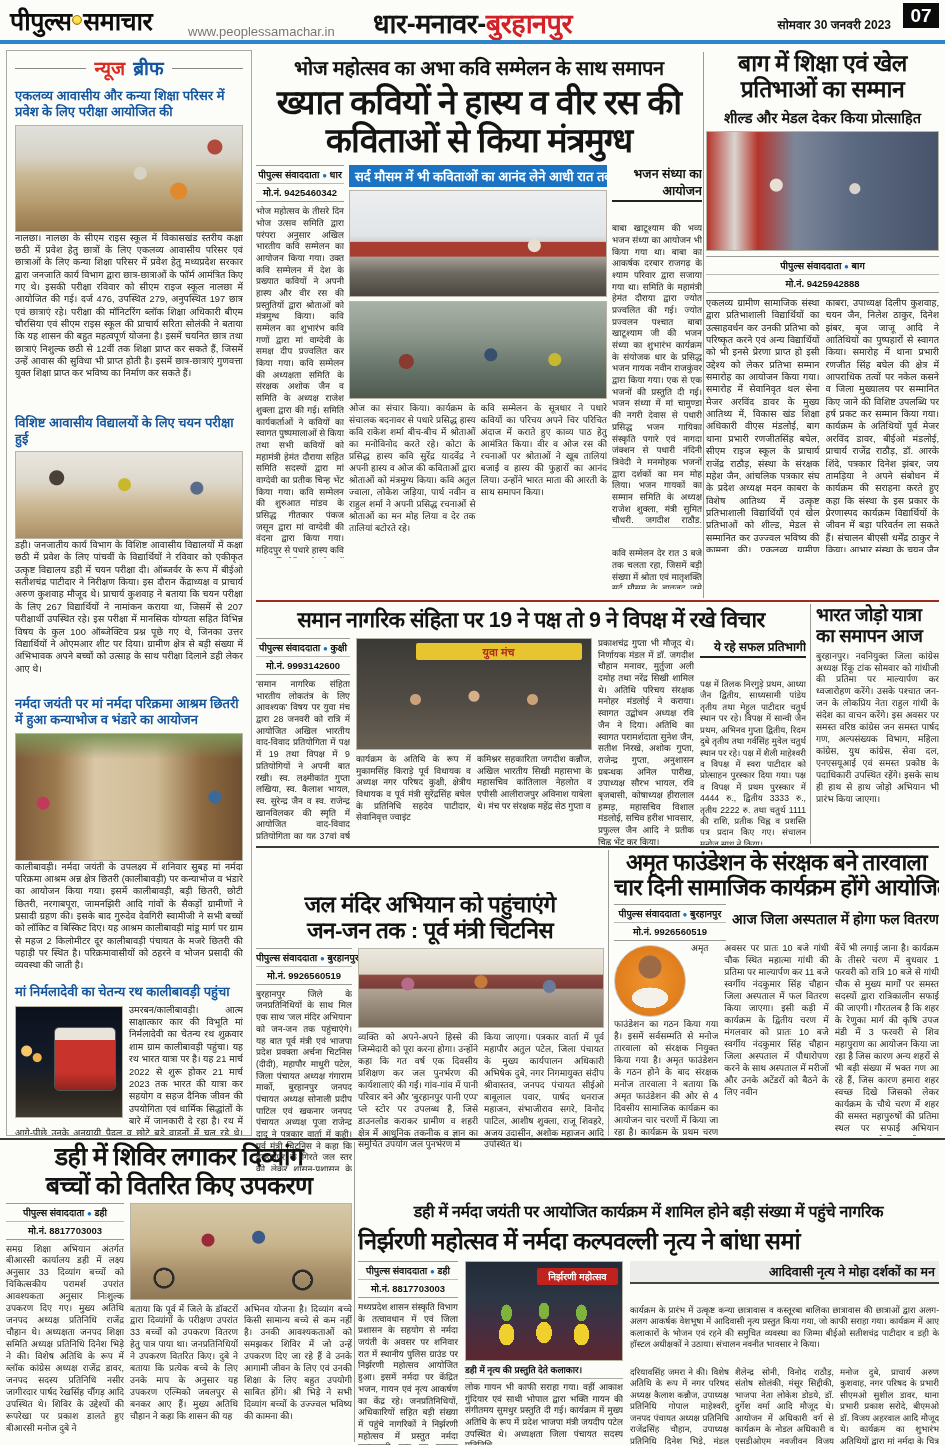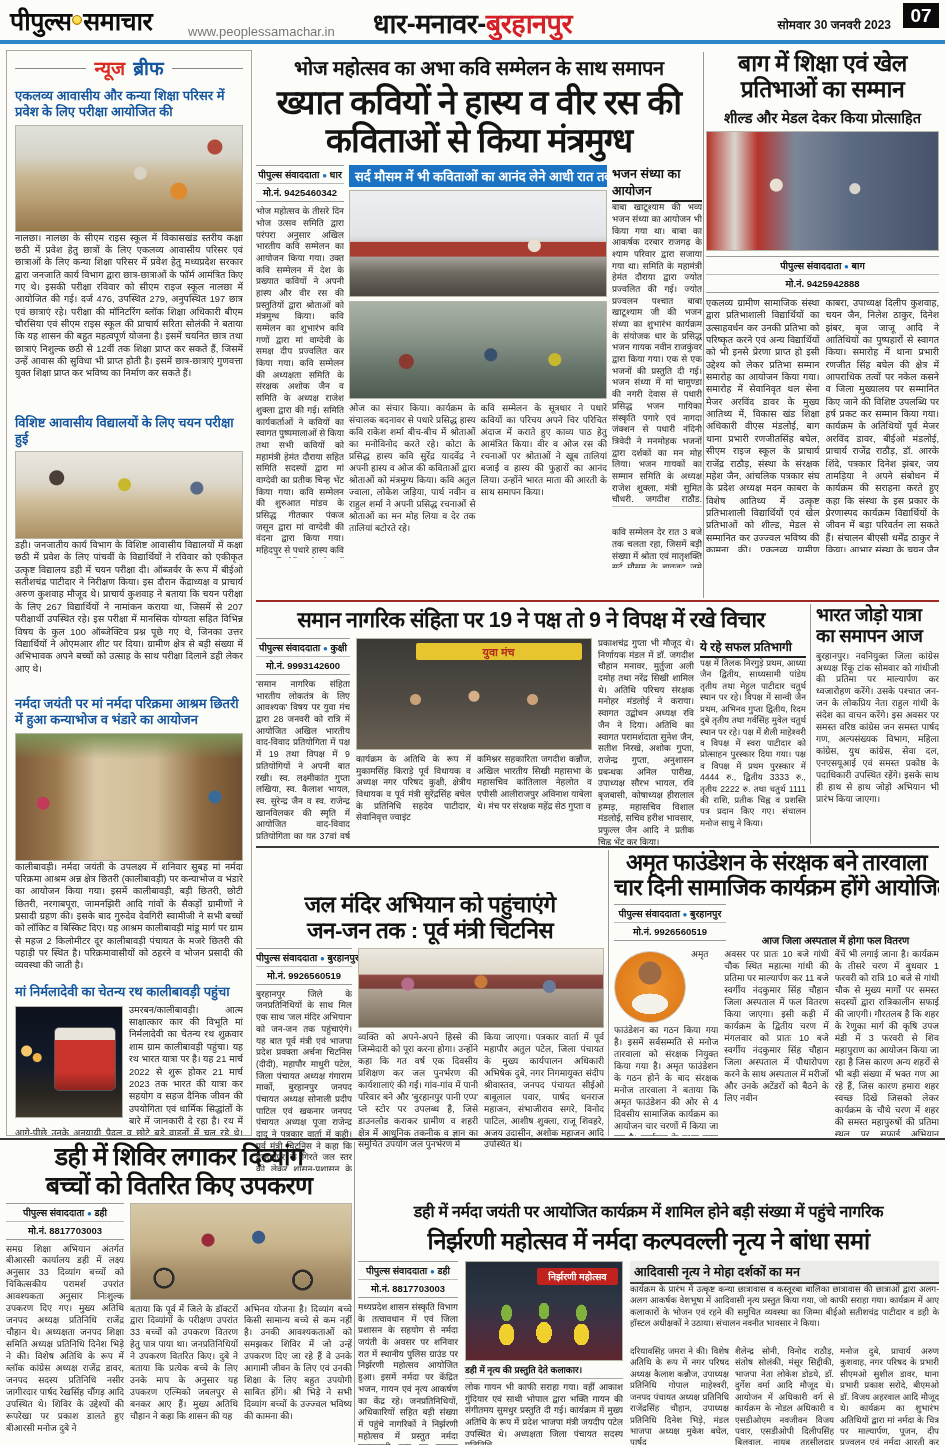--- a/index.html
+++ b/index.html
@@ -17,21 +17,21 @@
   .dateline { position:absolute; right:54px; top:16px; font-size:12px; font-weight:700; }
   .pagebox { position:absolute; right:6px; top:3px; width:36px; height:25px; background:#0b0b0b; color:#fff; font-size:19px; font-weight:700; display:flex; align-items:center; justify-content:center; }
   .bluebar { position:absolute; top:40px; left:0; width:945px; height:4px; background:#2e86c8; }
 
   
   .sec { position:absolute; overflow:hidden; }
   .body-txt { font-size:9.3px; line-height:1.33; text-align:justify; color:#1c1c1c; overflow:hidden; }
   .cols { display:flex; gap:6px; }
   .cols > * { flex:1; }
   .capbar { background:#1a74c3; color:#fff; font-weight:700; font-size:13px; padding:2px 6px; white-space:nowrap; overflow:hidden; }
-  .subbox-title { font-size:12.5px; font-weight:700; border-bottom:2px solid #222; padding-bottom:1px; margin-bottom:0; }
+  .subbox-title { font-size:12.5px; font-weight:700; border-bottom:2px solid #222; padding-bottom:1px; margin-bottom:21px;text-align:right; }
   .byline-block { border-top:1px solid #999; border-bottom:1px solid #999; padding:2px 0; margin-bottom:4px; text-align:center; }
   .byline-name { font-size:9.5px; font-weight:700; white-space:nowrap; }
   .byline-name .dot { color:#1a74c3; font-size:8px; }
   .byline-phone { font-size:9.5px; font-weight:700; border-top:1px solid #bbb; margin-top:2px; padding-top:2px; white-space:nowrap; }
   .ph { width:100%; border:1px solid #b9b4a8; }
   .vline { position:absolute; width:1px; background:#9a9a94; }
   .hline { position:absolute; height:2px; background:#3a3a36; }
 
   
   #news-brief { left:6px; top:50px; width:246px; height:1086px; border:1px solid #a9a9a1; padding:4px 8px; }
@@ -124,21 +124,21 @@
     radial-gradient(circle at 78% 48%, #6a7a9a 0 6px, rgba(0,0,0,0) 7px),
     linear-gradient(180deg,#ece8df 0%,#ded7c8 32%,#8e4a42 34%,#7a3e38 50%,#b0a396 52%,#938676 78%,#7a6d5c 100%); }
   .jal-c1 .body-txt { height:182px; font-size:8.8px; }
   .jal-right .cols .body-txt { height:142px; font-size:9px; }
 
   
   #amrit { left:614px; top:850px; width:325px; height:286px; }
   .am-headline { font-size:22.5px; font-weight:800; text-align:center; line-height:1.12; letter-spacing:-0.7px; white-space:nowrap; }
   .am-subrow { display:flex; gap:6px; align-items:flex-start; margin:4px 0 2px; }
   .am-subrow .byline-block { width:112px; margin-bottom:0; }
-  .am-subhead { flex:1; font-size:10px; font-weight:700; text-align:center; padding-top:5px;margin-top:24px; }
+  .am-subhead { flex:1; font-size:14px; font-weight:700; text-align:center; padding-top:5px; }
   #amrit .cols .body-txt { height:196px; font-size:9px; }
   .portrait { width:72px; height:72px; border-radius:50%; float:left; margin:2px 5px 2px 0; border:1px solid #ccc; background:
     radial-gradient(circle at 50% 30%, #9c6b46 0 11px, rgba(0,0,0,0) 12px),
     radial-gradient(ellipse 30px 17px at 50% 74%, #f3f1ea 0 60%, rgba(0,0,0,0) 61%),
     radial-gradient(circle, #f0952f 0%, #e07d1c 70%, #c96a12 100%); }
 
   
   #dahi-camp { left:6px; top:1142px; width:346px; height:300px; }
   .dahi-headline { font-size:25px; font-weight:800; line-height:1.15; letter-spacing:-0.7px; text-align:center; }
   .dahi-row { display:flex; gap:6px; margin-top:3px; }
@@ -148,21 +148,21 @@
     radial-gradient(circle at 78% 80%, rgba(0,0,0,0) 0 8px, #2b2b2b 8px 10px, rgba(0,0,0,0) 11px),
     radial-gradient(circle at 35% 38%, #9a2a3a 0 6px, rgba(0,0,0,0) 7px),
     radial-gradient(circle at 58% 35%, #3a5a8a 0 6px, rgba(0,0,0,0) 7px),
     linear-gradient(180deg,#d6c9a8 0%,#c9b58c 42%,#a8906a 72%,#8f7a58 100%); }
   .dahi-c1 .body-txt { height:218px; font-size:9px; }
   .dahi-right .cols .body-txt { height:128px; font-size:9px; }
 
   
   #nirjharani { left:358px; top:1200px; width:581px; height:300px; }
   .nir-kicker { font-size:16px; font-weight:800; text-align:center; letter-spacing:-0.3px; white-space:nowrap; }
-  .nir-headline { font-size:23.5px; font-weight:800; text-align:center; letter-spacing:-0.5px; white-space:nowrap; margin-top:2px; }
+  .nir-headline { font-size:23.5px; font-weight:800; letter-spacing:-0.5px; white-space:nowrap; margin-top:2px; }
   .nir-row { display:flex; gap:7px; margin-top:5px; }
   .nir-c1 { width:100px; } .nir-mid { width:158px; } .nir-right { flex:1; }
   #ph-dance { height:100px; position:relative; background:
     radial-gradient(ellipse 9px 14px at 26% 52%, #7fb33e 0 60%, rgba(0,0,0,0) 61%),
     radial-gradient(ellipse 13px 18px at 26% 74%, #f0d02c 0 60%, rgba(0,0,0,0) 61%),
     radial-gradient(ellipse 9px 14px at 50% 50%, #7fb33e 0 60%, rgba(0,0,0,0) 61%),
     radial-gradient(ellipse 13px 18px at 50% 72%, #f0d02c 0 60%, rgba(0,0,0,0) 61%),
     radial-gradient(ellipse 9px 14px at 74% 52%, #7fb33e 0 60%, rgba(0,0,0,0) 61%),
     radial-gradient(ellipse 13px 18px at 74% 74%, #f0d02c 0 60%, rgba(0,0,0,0) 61%),
     linear-gradient(180deg,#232b38 0%,#2c3644 38%,#413043 62%,#5d2730 100%); }

